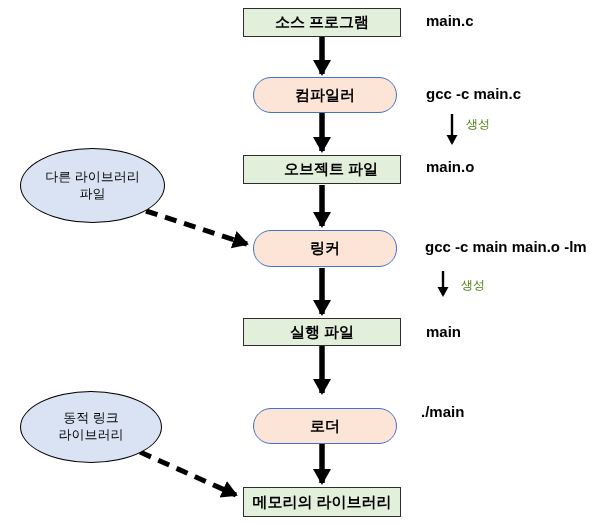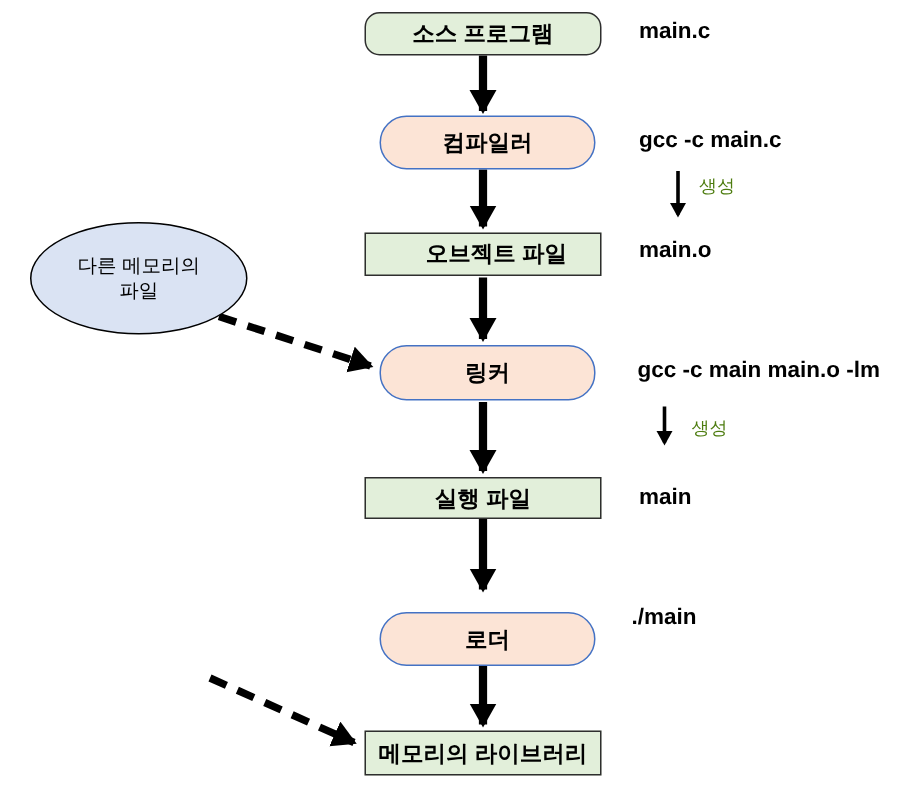--- a/index.html
+++ b/index.html
@@ -20,21 +20,21 @@
   .process {background:var(--process-fill,#fce4d6); border:1.7px solid var(--process-border,#4472c4); border-radius:18px;}
   .ellipse {
     position:absolute; background:var(--side-fill,#dae3f3); border:1.7px solid var(--side-border,#000);
     border-radius:50%; display:flex; align-items:center; justify-content:center;
     text-align:center; font-size:13px; line-height:1.3; color:#000; box-sizing:border-box;
   }
   .ellipse span {white-space:pre-line;}
   .ann {position:absolute; font-size:15px; font-weight:600; color:#000; white-space:nowrap;}
   .gen {position:absolute; font-size:12px; font-weight:400; color:#4d7c0f;}
   
-  #n-source  {left:243px; top:8px;   width:158px; height:29px;border-radius:10px;}
+  #n-source  {left:243px; top:8px;   width:158px; height:29px;}
   #n-compile {left:253px; top:77px;  width:144px; height:36px;align-items:center;}
   #n-object  {left:243px; top:155px; width:158px; height:29px;padding-left:18px;}
   #n-linker  {left:253px; top:230px; width:144px; height:37px;}
   #n-exec    {left:243px; top:318px; width:158px; height:28px;}
   #n-loader  {left:253px; top:396px; width:144px; height:36px;margin-top:12px;}
   #n-memory  {left:243px; top:487px; width:158px; height:30px;}
   #e-other   {left:20px;  top:148px; width:145px; height:75px;}
   #e-dynlib  {left:20px;  top:391px; width:142px; height:72px;}
   #a-source  {left:426px; top:12px;}
   #a-compile {left:426px; top:85px;}
@@ -87,22 +87,26 @@
     <span>실행 파일</span>
   </div>
   <div class="node process" id="n-loader">
     <span>로더</span>
   </div>
   <div class="node box" id="n-memory">
     <span>메모리의 라이브러리</span>
   </div>
 
   <div class="ellipse" id="e-other">
-    <span>다른 메모리의
+    <span>다른 라이브러리
 파일</span>
+  </div>
+  <div class="ellipse" id="e-dynlib">
+    <span>동적 링크
+라이브러리</span>
   </div>
 
   <div class="ann" id="a-source">main.c</div>
   <div class="ann" id="a-compile">gcc -c main.c</div>
   <div class="ann" id="a-object">main.o</div>
   <div class="ann" id="a-linker">gcc -c main main.o -lm</div>
   <div class="ann" id="a-exec">main</div>
   <div class="ann" id="a-loader">./main</div>
 
   <div class="gen" id="g1">생성</div>

